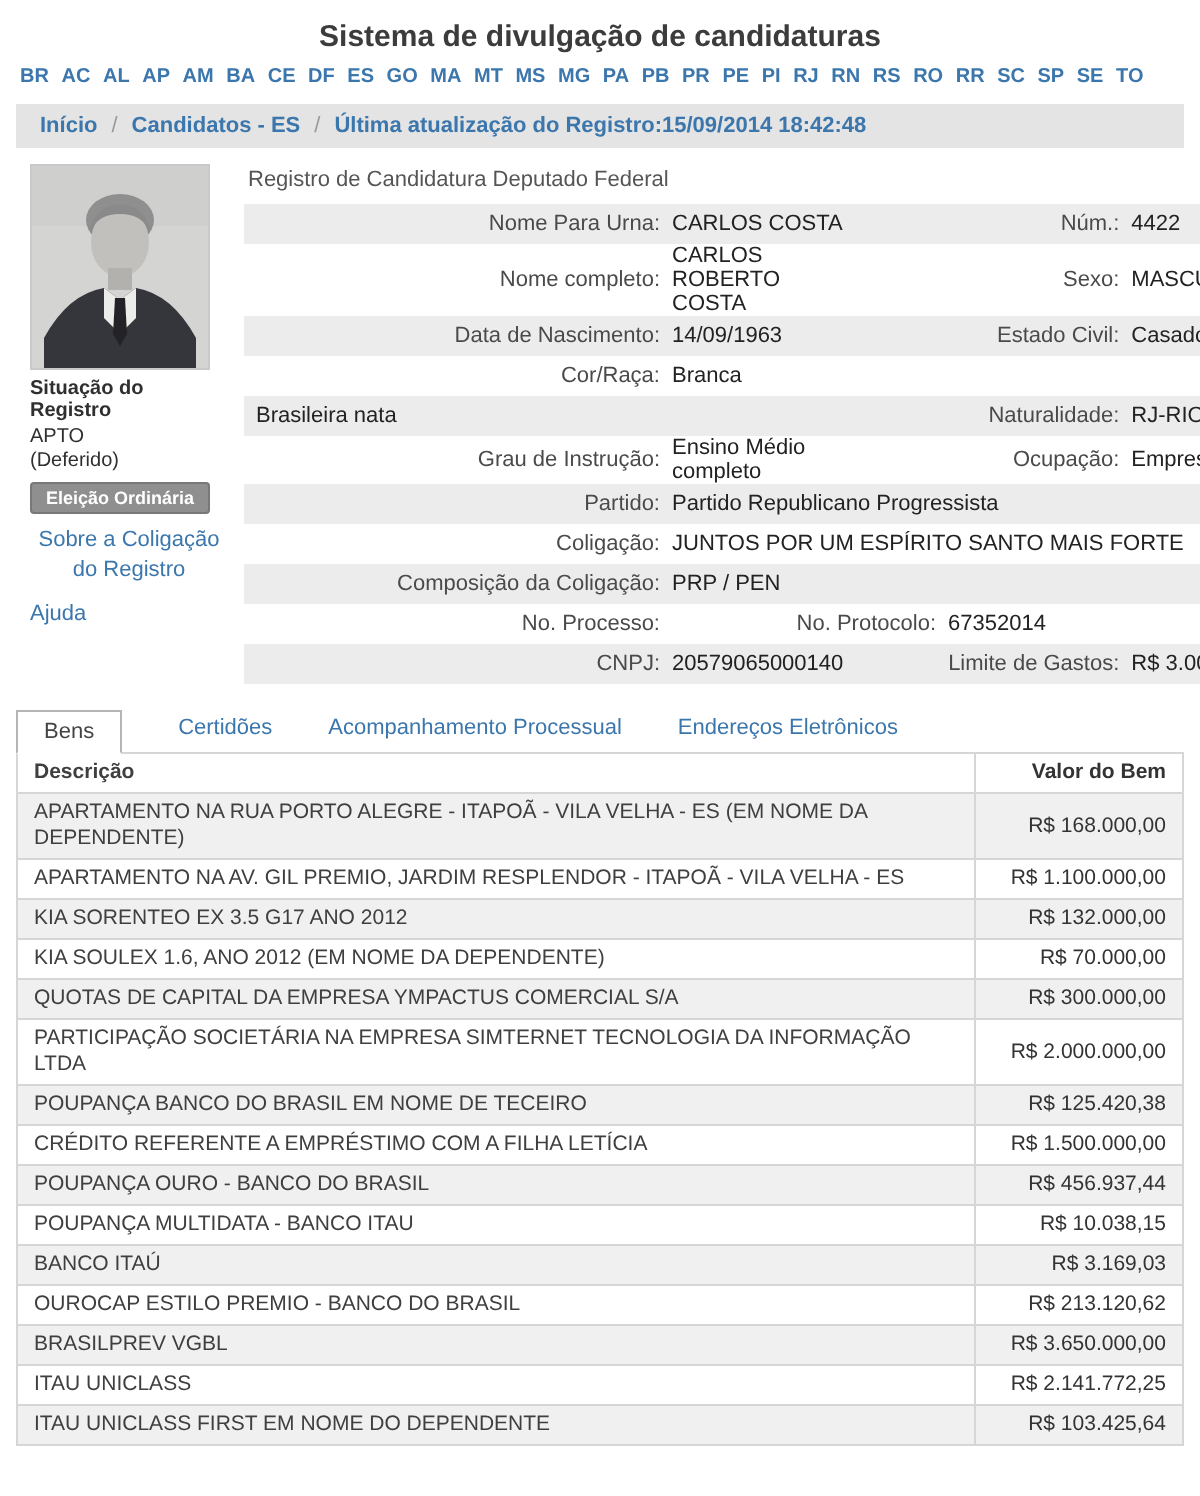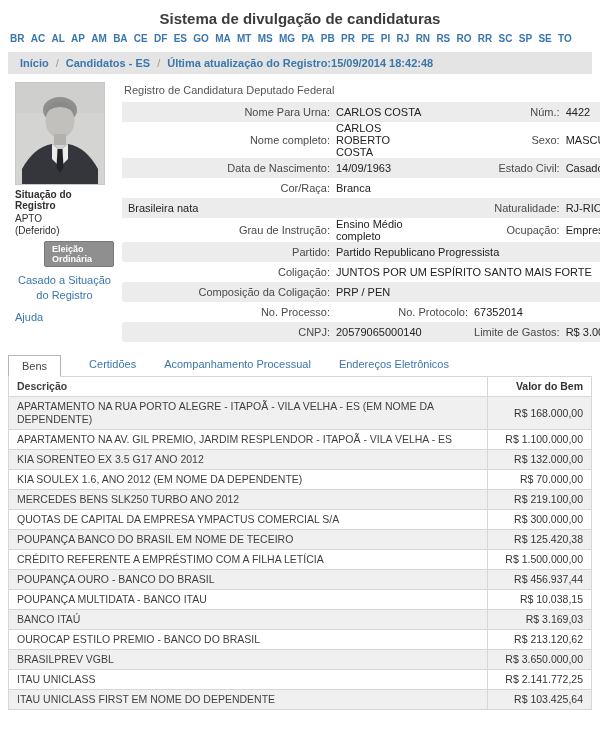--- a/index.html
+++ b/index.html
@@ -16,21 +16,21 @@
   .crumb-sep { color:#9a9a9a; }
   .crumb-last { color:#3b76ac; font-weight:bold; }
 
   .main { display:flex; margin:8px 8px 0 8px; }
   .sidebar { width:106px; flex:0 0 106px; padding-left:7px; }
   .photo-frame { width:90px; height:103px; border:1px solid #c9c9c9; background:#d4d4d2; }
   .photo-frame svg { display:block; }
   .status-title { font-size:10px; font-weight:bold; color:#2f2f2f; margin-top:4px; }
   .status-value { font-size:10px; color:#2f2f2f; margin-top:2px; }
   .status-detail { font-size:10px; color:#2f2f2f; margin-top:1px; }
-  .election-badge { display:inline-block; background:#8f8f8f; border:1px solid #787878; color:#fff; font-size:9px; font-weight:bold; padding:2px 7px; border-radius:2px; margin-top:5px;margin-left:29px; }
+  .election-badge { display:inline-block; background:#8f8f8f; border:1px solid #787878; color:#fff; font-size:9px; font-weight:bold; padding:2px 7px; border-radius:2px; margin-top:5px; }
   .side-link { display:block; font-size:11px; color:#3b76ac; text-decoration:none; cursor:pointer; }
   .side-link.center { text-align:center; margin-top:6px; line-height:15px; }
   .side-link.ajuda { margin-top:8px; }
 
   .reg-area { flex:1; margin-left:8px; }
   .reg-caption { font-size:11px; color:#555; margin:2px 0 6px 2px; }
   .reg-row { display:flex; align-items:center; min-height:20px; font-size:11px; }
   .reg-row.stripe { background:#ececec; }
   .reg-label { font-weight:normal; color:#4a4a4a; text-align:right; white-space:nowrap; }
   .reg-label.l1 { width:208px; flex:0 0 208px; }
@@ -107,21 +107,21 @@
         <rect x="38" y="51" width="12" height="11" fill="#b3b1ad"></rect>
         <path d="M6,101 L6,86 Q18,64 36,61 L44,67 L52,61 Q70,64 82,86 L82,101 Z" fill="#34363b"></path>
         <path d="M36,61 L44,67 L52,61 L52,76 L44,84 L36,76 Z" fill="#ececea"></path>
         <path d="M41.5,66 L46.5,66 L47.5,84 L44,90 L40.5,84 Z" fill="#232327"></path>
       </svg>
     </div>
     <div class="status-title">Situação do Registro</div>
     <div class="status-value">APTO</div>
     <div class="status-detail">(Deferido)</div>
     <span class="election-badge">Eleição Ordinária</span>
-    <a class="side-link center">Casado a Situação do Registro</a>
+    <a class="side-link center">Sobre a Coligação do Registro</a>
     <a class="side-link ajuda">Ajuda</a>
   </div>
 
   <div class="reg-area">
     <div class="reg-caption">Registro de Candidatura Deputado Federal</div>
     <div>
         <div class="reg-row stripe">
           <span class="reg-label l1">Nome Para Urna:</span>
           <span class="reg-value v1">CARLOS COSTA</span>
           <span class="reg-label l2">Núm.:</span>
@@ -207,28 +207,28 @@
       </tr>
       <tr>
         <td class="desc">KIA SORENTEO EX 3.5 G17 ANO 2012</td>
         <td class="val">R$ 132.000,00</td>
       </tr>
       <tr>
         <td class="desc">KIA SOULEX 1.6, ANO 2012 (EM NOME DA DEPENDENTE)</td>
         <td class="val">R$ 70.000,00</td>
       </tr>
       <tr>
-        <td class="desc">MERCEDES BENS SLK250 TURBO ANO 2012</td>
-        <td class="val">R$ 219.100,00</td>
-      </tr>
-      <tr>
         <td class="desc">QUOTAS DE CAPITAL DA EMPRESA YMPACTUS COMERCIAL S/A</td>
         <td class="val">R$ 300.000,00</td>
       </tr>
       <tr>
+        <td class="desc">PARTICIPAÇÃO SOCIETÁRIA NA EMPRESA SIMTERNET TECNOLOGIA DA INFORMAÇÃO LTDA</td>
+        <td class="val">R$ 2.000.000,00</td>
+      </tr>
+      <tr>
         <td class="desc">POUPANÇA BANCO DO BRASIL EM NOME DE TECEIRO</td>
         <td class="val">R$ 125.420,38</td>
       </tr>
       <tr>
         <td class="desc">CRÉDITO REFERENTE A EMPRÉSTIMO COM A FILHA LETÍCIA</td>
         <td class="val">R$ 1.500.000,00</td>
       </tr>
       <tr>
         <td class="desc">POUPANÇA OURO - BANCO DO BRASIL</td>
         <td class="val">R$ 456.937,44</td>

